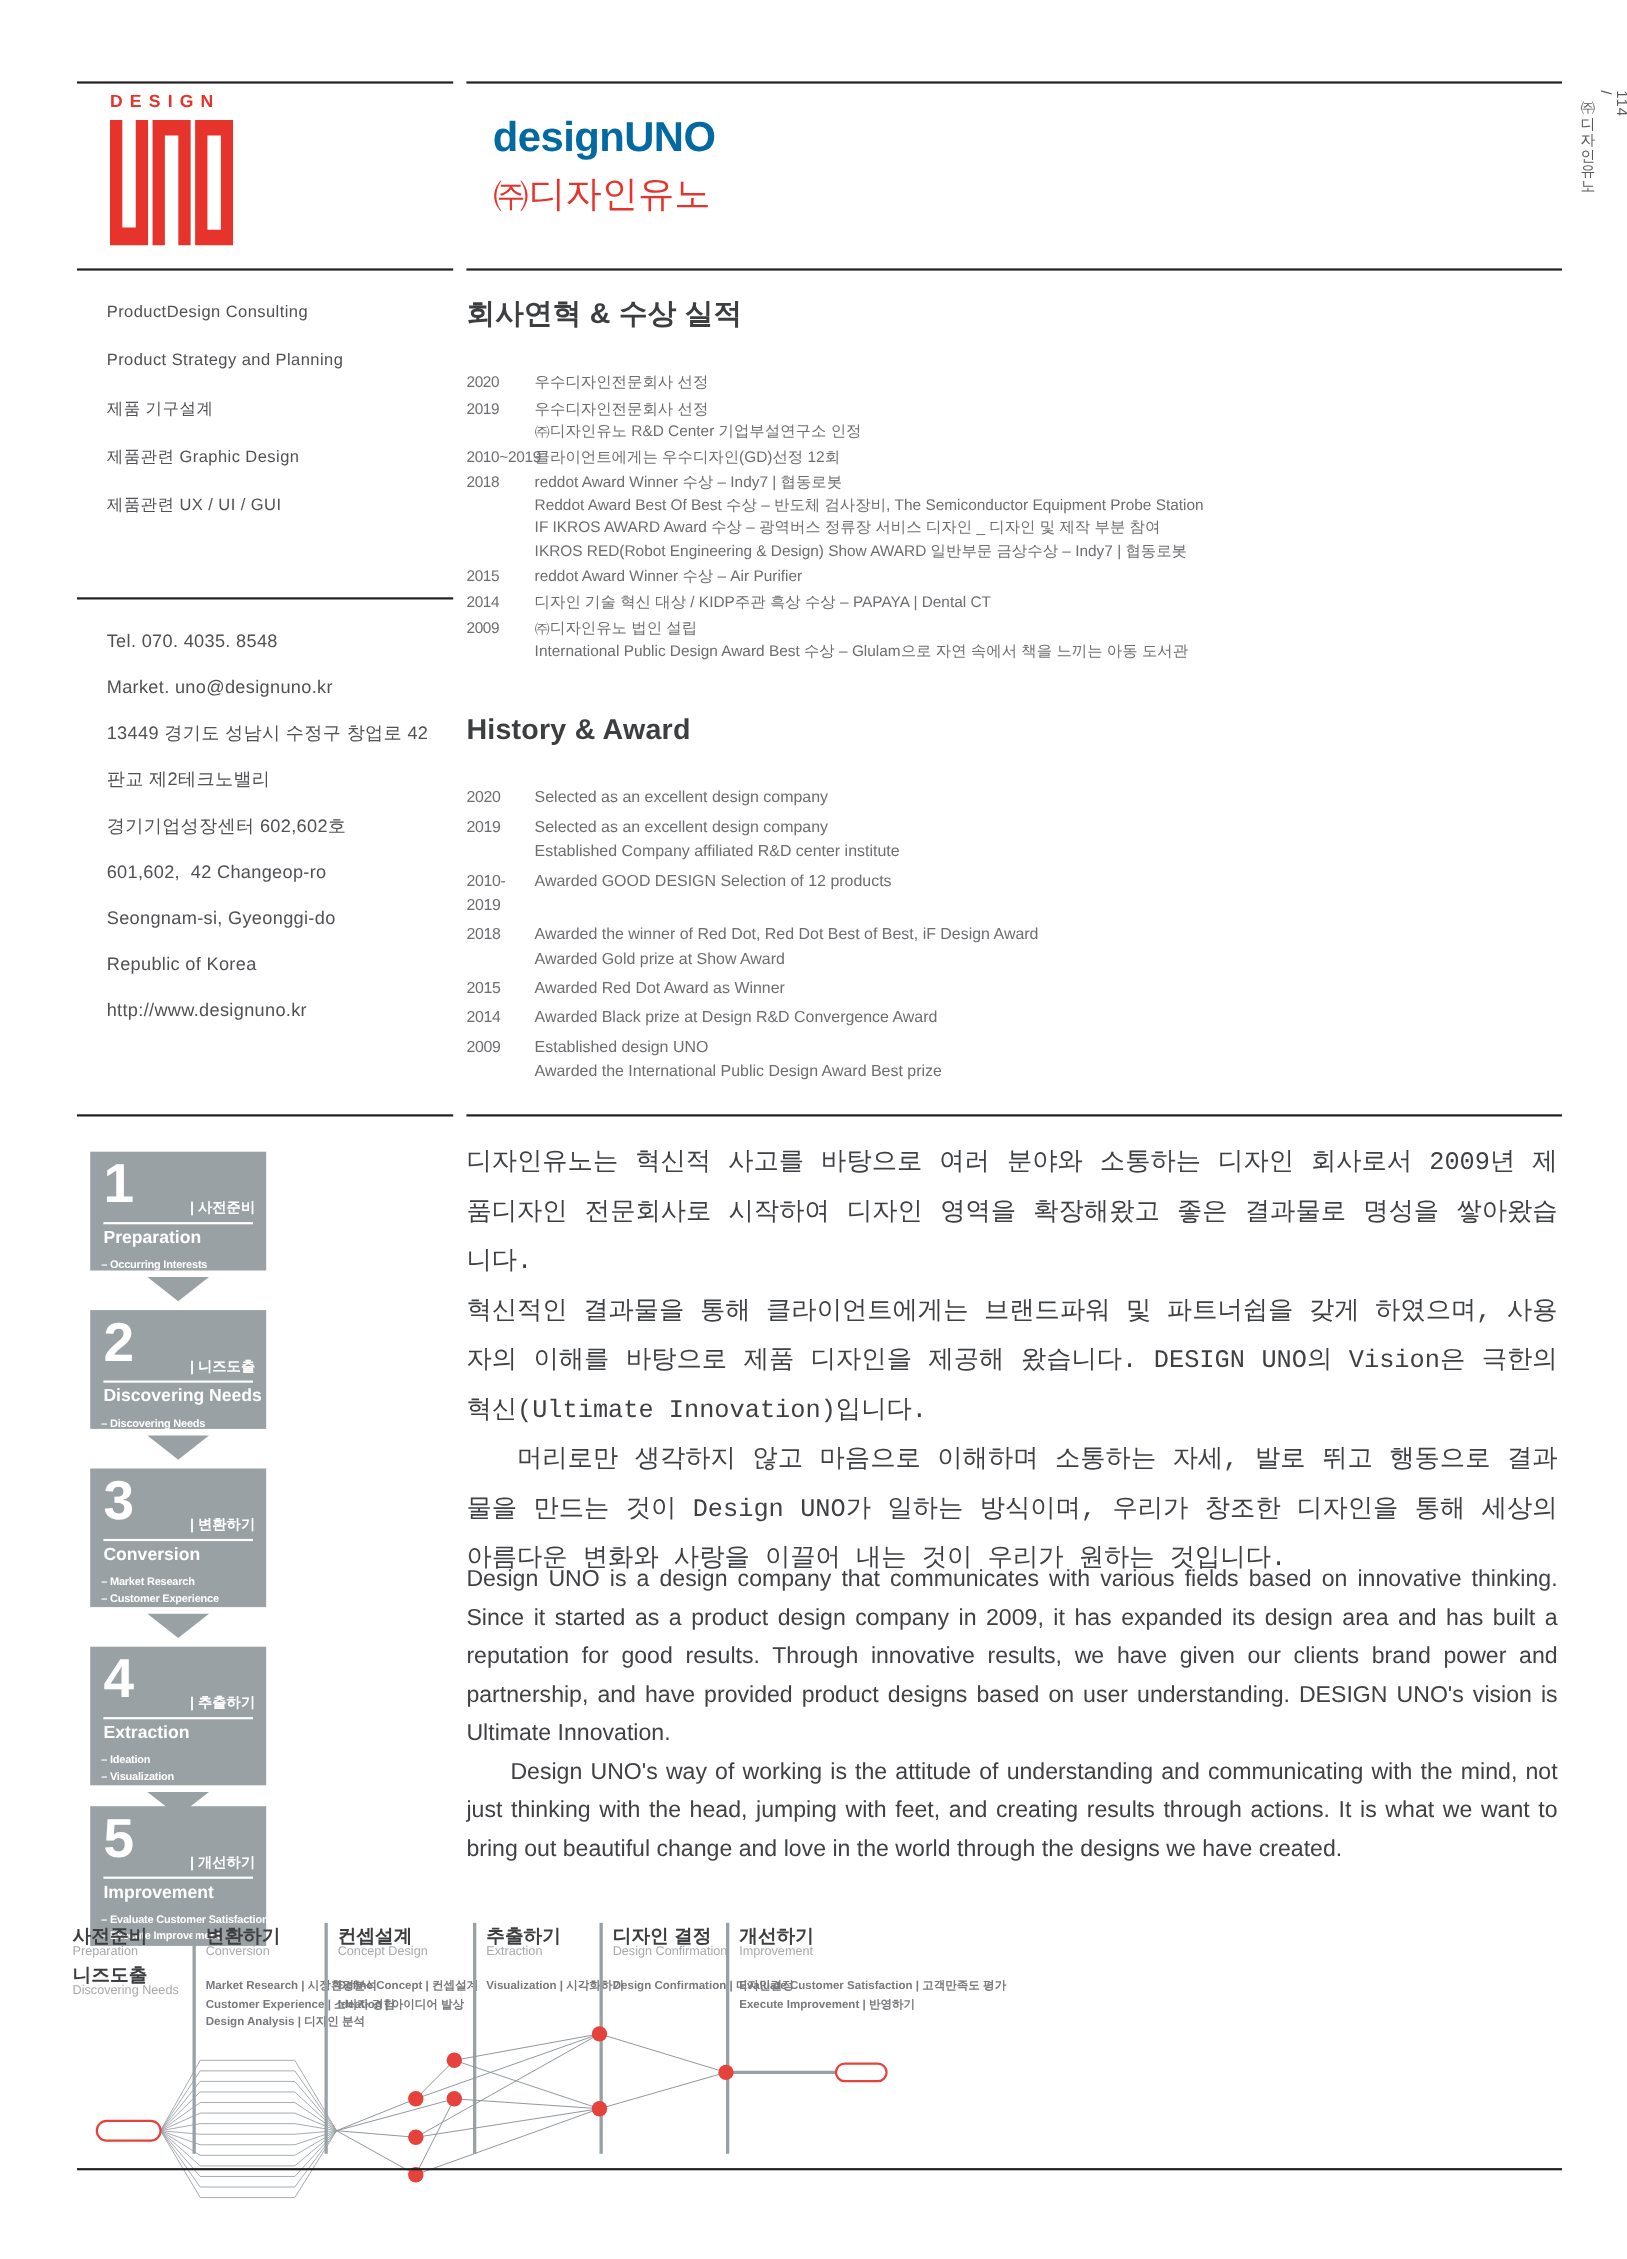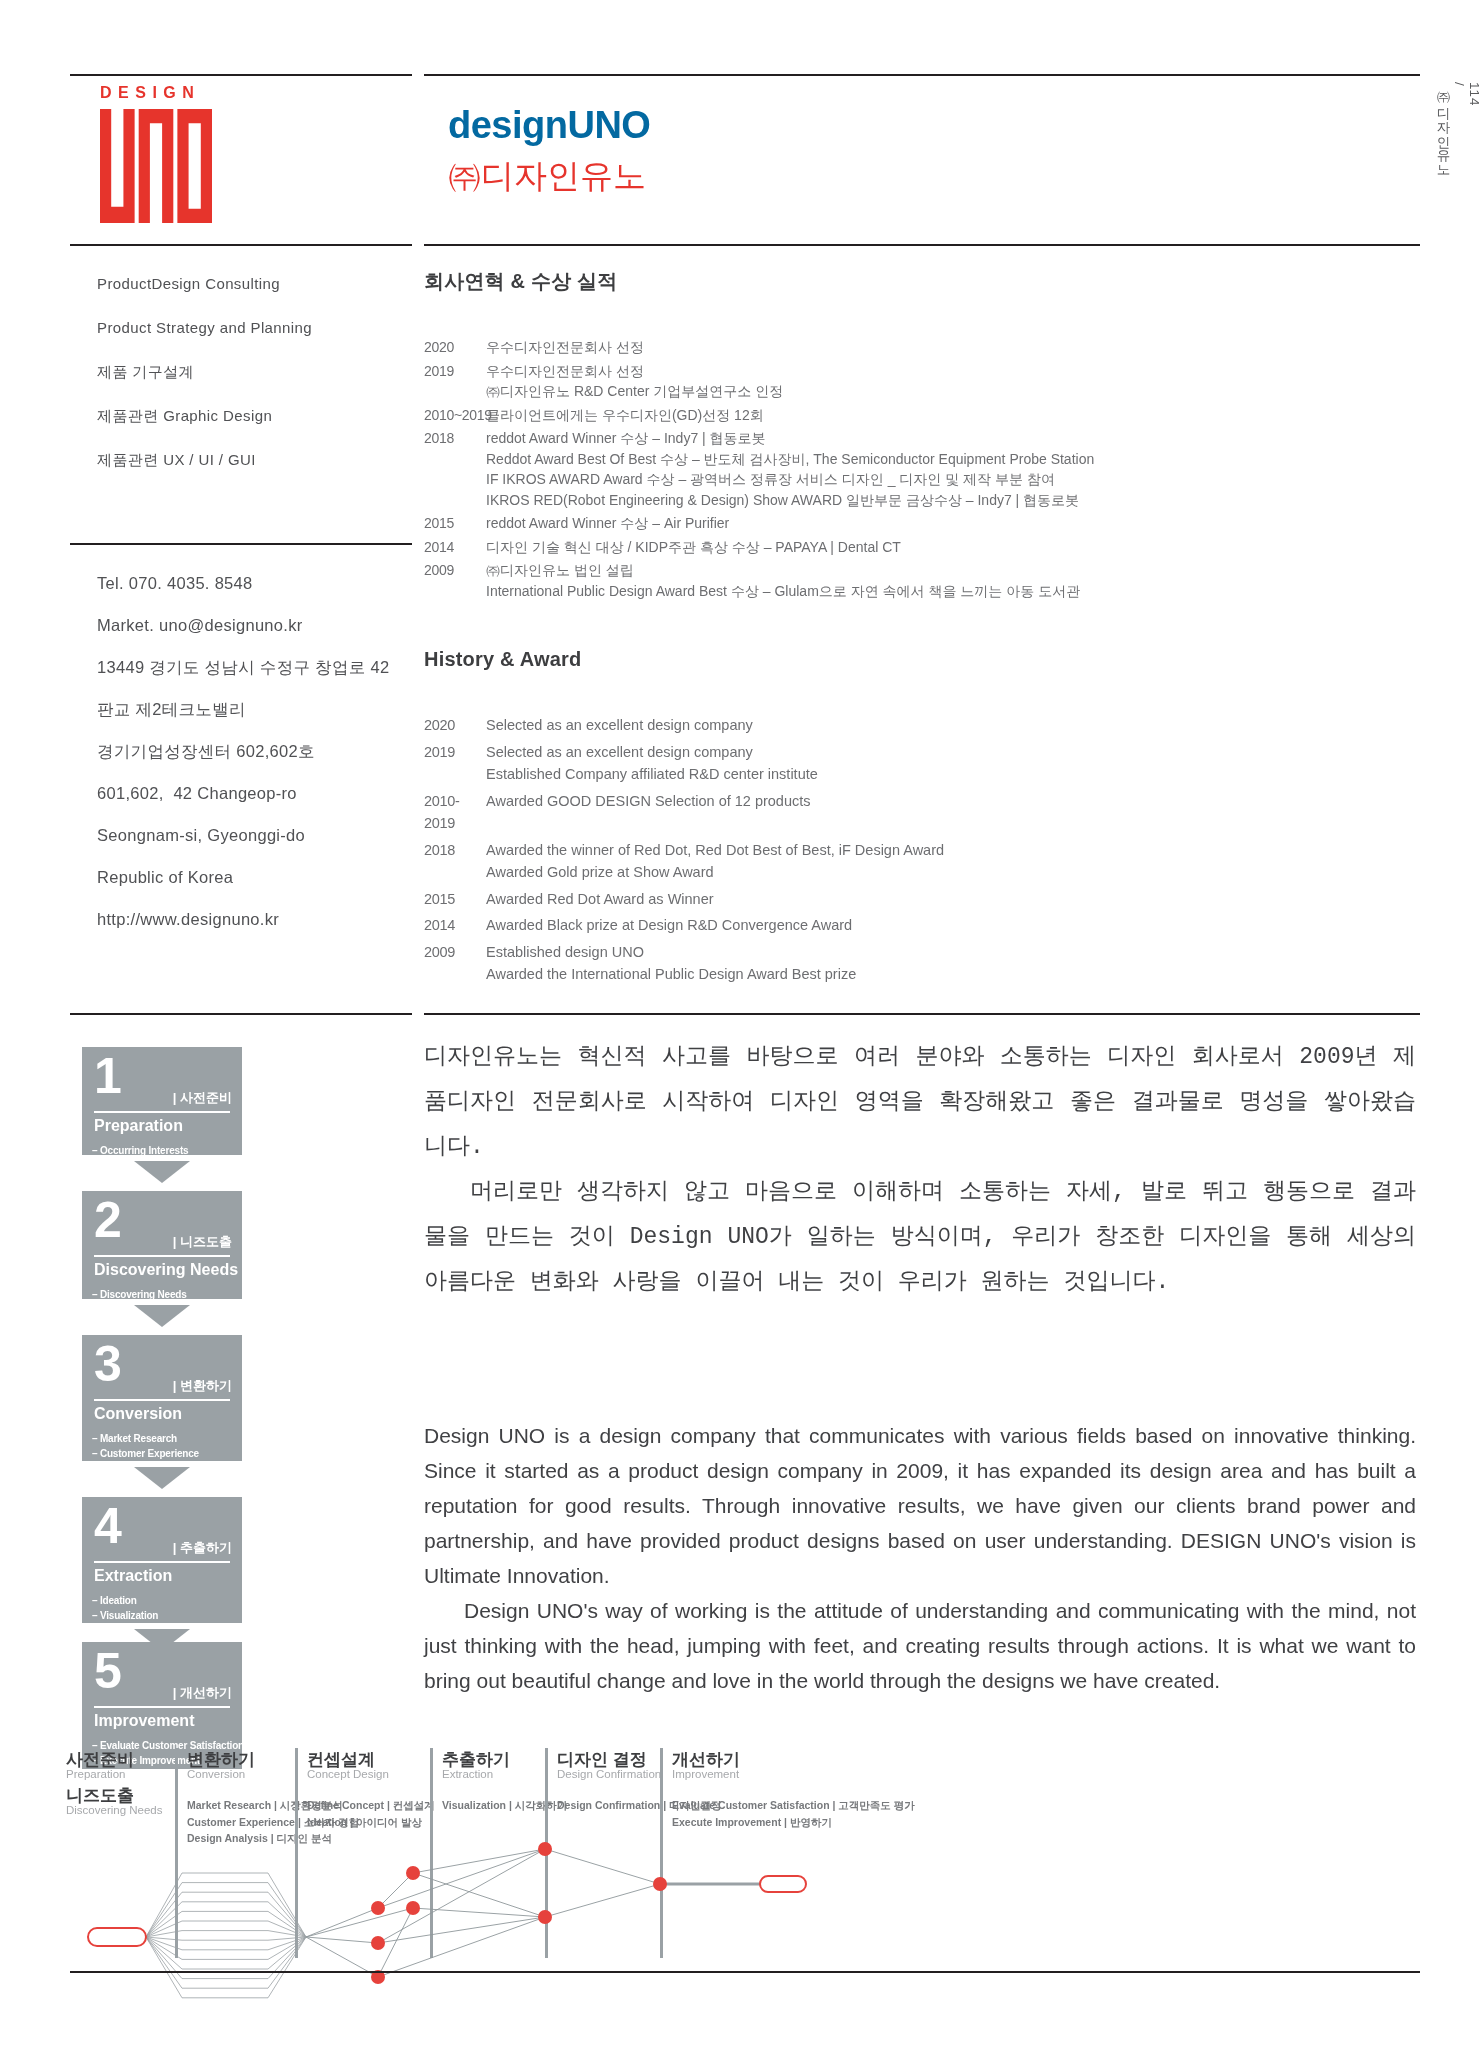--- a/index.html
+++ b/index.html
@@ -13,21 +13,21 @@
   .doc-subtitle{position:absolute;left:448px;top:154px;font-size:33px;color:#e6342c;}
   .side-vertical{position:absolute;left:1434px;top:82px;writing-mode:vertical-rl;font-size:13.5px;color:#58595b;letter-spacing:1px;}
   .side-vertical span{display:block;}
   .side-gap{margin-bottom:34px;}
   
   .svc-wrap{position:absolute;left:97px;top:262px;width:300px;}
   .svc-line{line-height:44px;font-size:15px;color:#505154;letter-spacing:.4px;white-space:nowrap;}
   .contact-wrap{position:absolute;left:97px;top:562px;width:310px;}
   .contact-line{line-height:42px;font-size:16.5px;color:#505154;letter-spacing:.3px;white-space:pre-wrap;}
   
-  .sec-head{position:absolute;left:424px;font-size:20px;font-weight:bold;color:#3d3e40;letter-spacing:.2px;}
+  .sec-head{position:absolute;left:424px;font-size:26px;font-weight:bold;color:#3d3e40;letter-spacing:.2px;}
   .hist{position:absolute;left:424px;width:1000px;}
   .hrow{display:flex;margin-bottom:3px;}
   .hyear{width:62px;flex:none;font-size:14px;color:#6d6e71;line-height:20.5px;letter-spacing:-0.3px;}
   .hlines{font-size:14px;color:#6d6e71;line-height:20.5px;}
   .hist-en .hyear,.hist-en .hlines{line-height:22.5px;font-size:14.5px;}
   .hist-en .hrow{margin-bottom:4px;}
   
   .para-kr{position:absolute;left:424px;top:1035px;width:992px;font-size:23px;line-height:45px;color:#3f4043;text-align:justify;}
   .para-kr p{margin:0;font-family:Liberation Mono, monospace;}
   .para-kr p.indent{text-indent:46px;}
@@ -255,20 +255,21 @@
       <div class="step-title">Improvement</div>
       <div class="step-items">
         <div>– Evaluate Customer Satisfaction</div>
         <div>– Execute Improvement</div>
       </div>
     </div>
   </div>
 
 <div class="para-kr">
   <p>디자인유노는 혁신적 사고를 바탕으로 여러 분야와 소통하는 디자인 회사로서 2009년 제품디자인 전문회사로 시작하여 디자인 영역을 확장해왔고 좋은 결과물로 명성을 쌓아왔습니다.</p>
+  <p>혁신적인 결과물을 통해 클라이언트에게는 브랜드파워 및 파트너쉽을 갖게 하였으며, 사용자의 이해를 바탕으로 제품 디자인을 제공해 왔습니다. DESIGN UNO의 Vision은 극한의 혁신(Ultimate Innovation)입니다.</p>
   <p class="indent">머리로만 생각하지 않고 마음으로 이해하며 소통하는 자세, 발로 뛰고 행동으로 결과물을 만드는 것이 Design UNO가 일하는 방식이며, 우리가 창조한 디자인을 통해 세상의 아름다운 변화와 사랑을 이끌어 내는 것이 우리가 원하는 것입니다.</p>
 </div>
 <div class="para-en">
   <p>Design UNO is a design company that communicates with various fields based on innovative thinking. Since it started as a product design company in 2009, it has expanded its design area and has built a reputation for good results. Through innovative results, we have given our clients brand power and partnership, and have provided product designs based on user understanding. DESIGN UNO's vision is Ultimate Innovation.</p>
   <p class="indent">Design UNO's way of working is the attitude of understanding and communicating with the mind, not just thinking with the head, jumping with feet, and creating results through actions. It is what we want to bring out beautiful change and love in the world through the designs we have created.</p>
 </div>
 
 <div id="process">
     <div class="p-col" style="left: 66px; width: 110px; height: 120px;">
       <div class="p-kr">사전준비</div>

